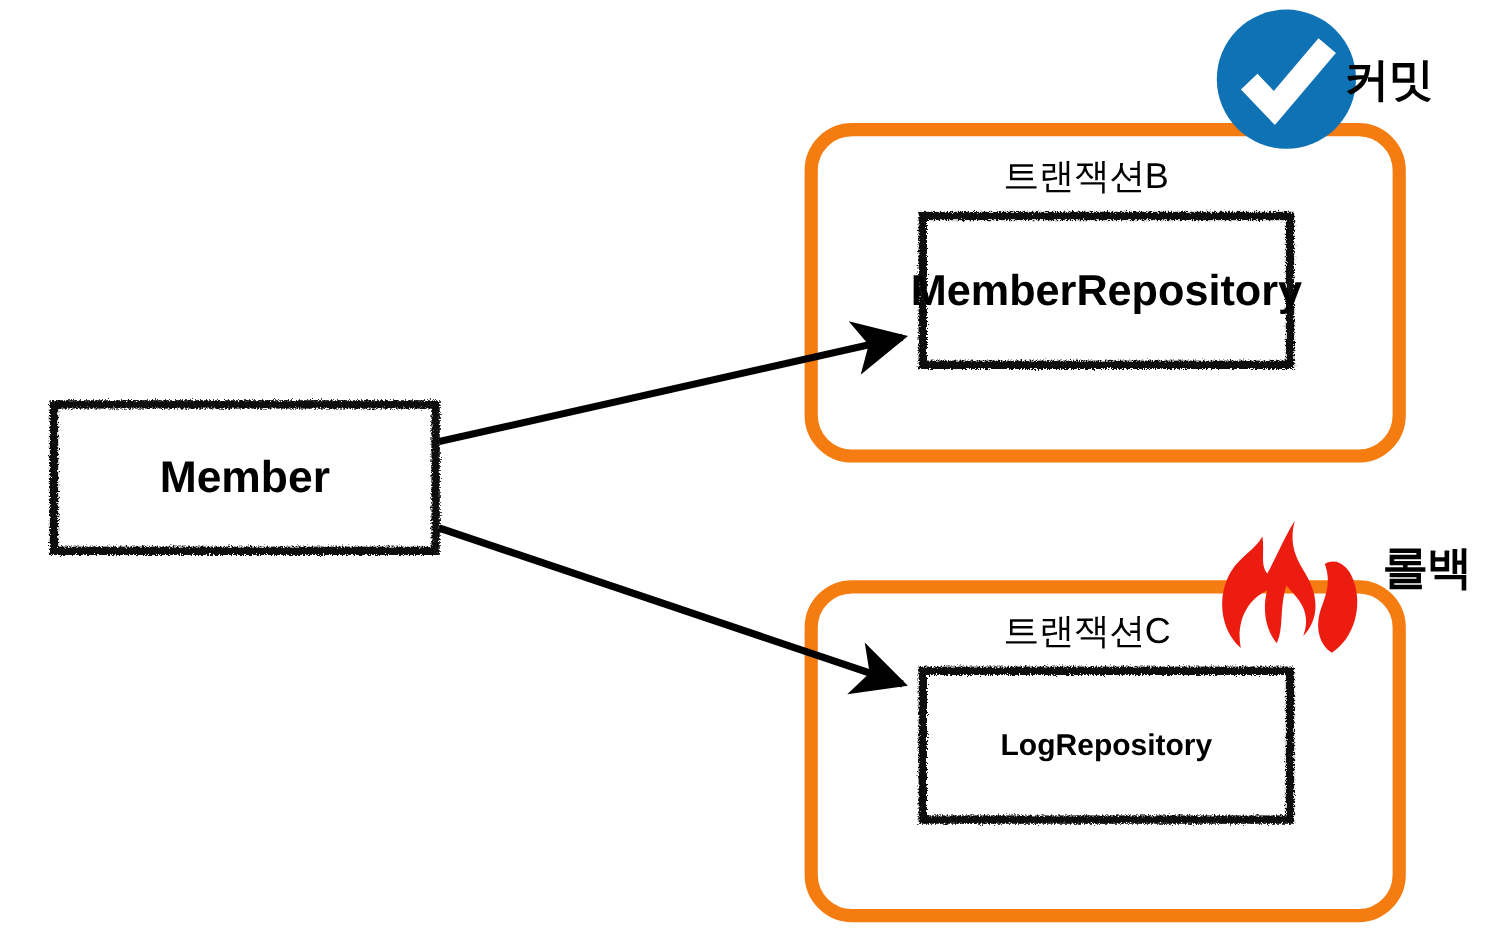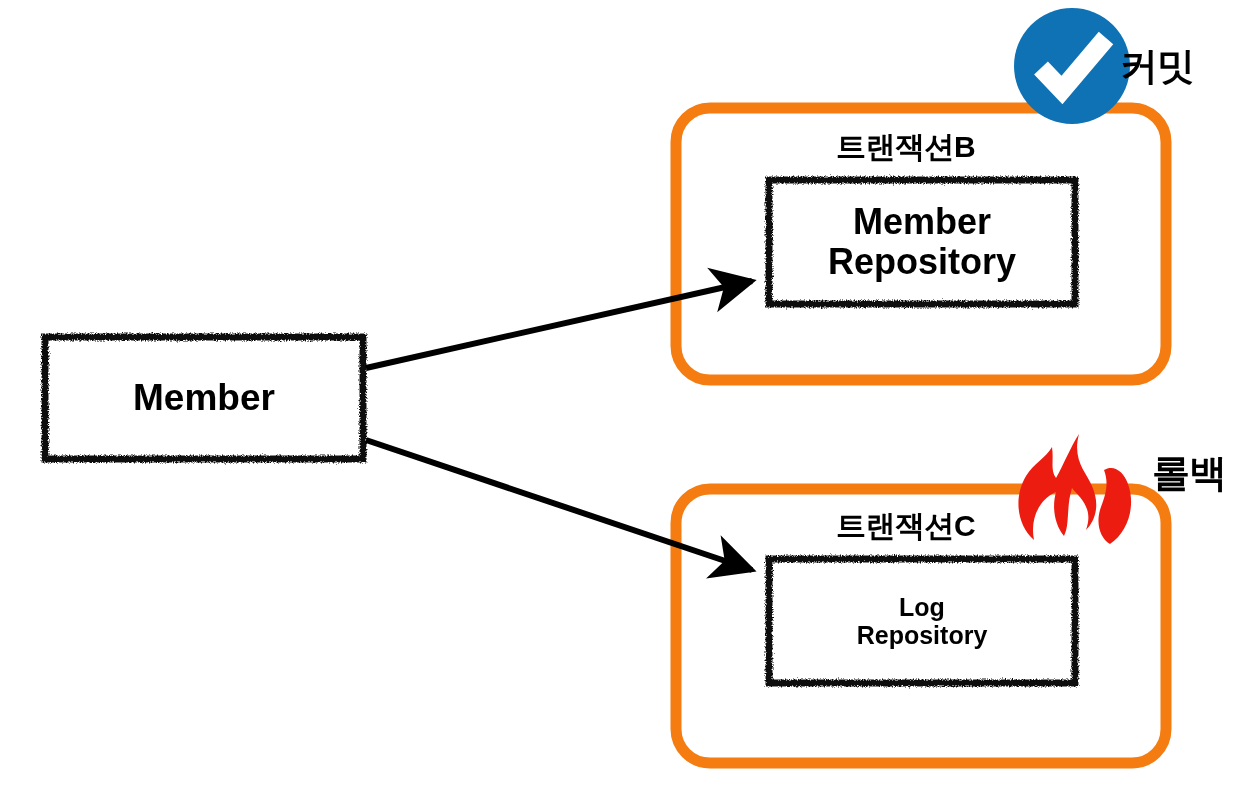--- a/index.html
+++ b/index.html
@@ -20,35 +20,35 @@
   #diagram-svg {
     position: absolute;
     left: 0;
     top: 0;
     width: 1242px;
     height: 792px;
   }
   .node-label {
     position: absolute;
     display: flex;
-    flex-direction: column;
+    flex-direction: row;
     align-items: center;
     justify-content: center;
     text-align: center;
     font-family: "Liberation Sans", sans-serif;
     font-weight: bold;
     color: #000000;
     line-height: 1.12;
     pointer-events: none;
     white-space: pre;
   }
   .tx-title {
     position: absolute;
     font-family: "Liberation Sans", sans-serif;
-    font-weight: bold;
+    font-weight: normal;
     font-size: 30px;
     color: #000000;
     letter-spacing: -0.5px;
     white-space: nowrap;
   }
   .status-label {
     position: absolute;
     font-family: "Liberation Sans", sans-serif;
     font-weight: bold;
     font-size: 38px;

